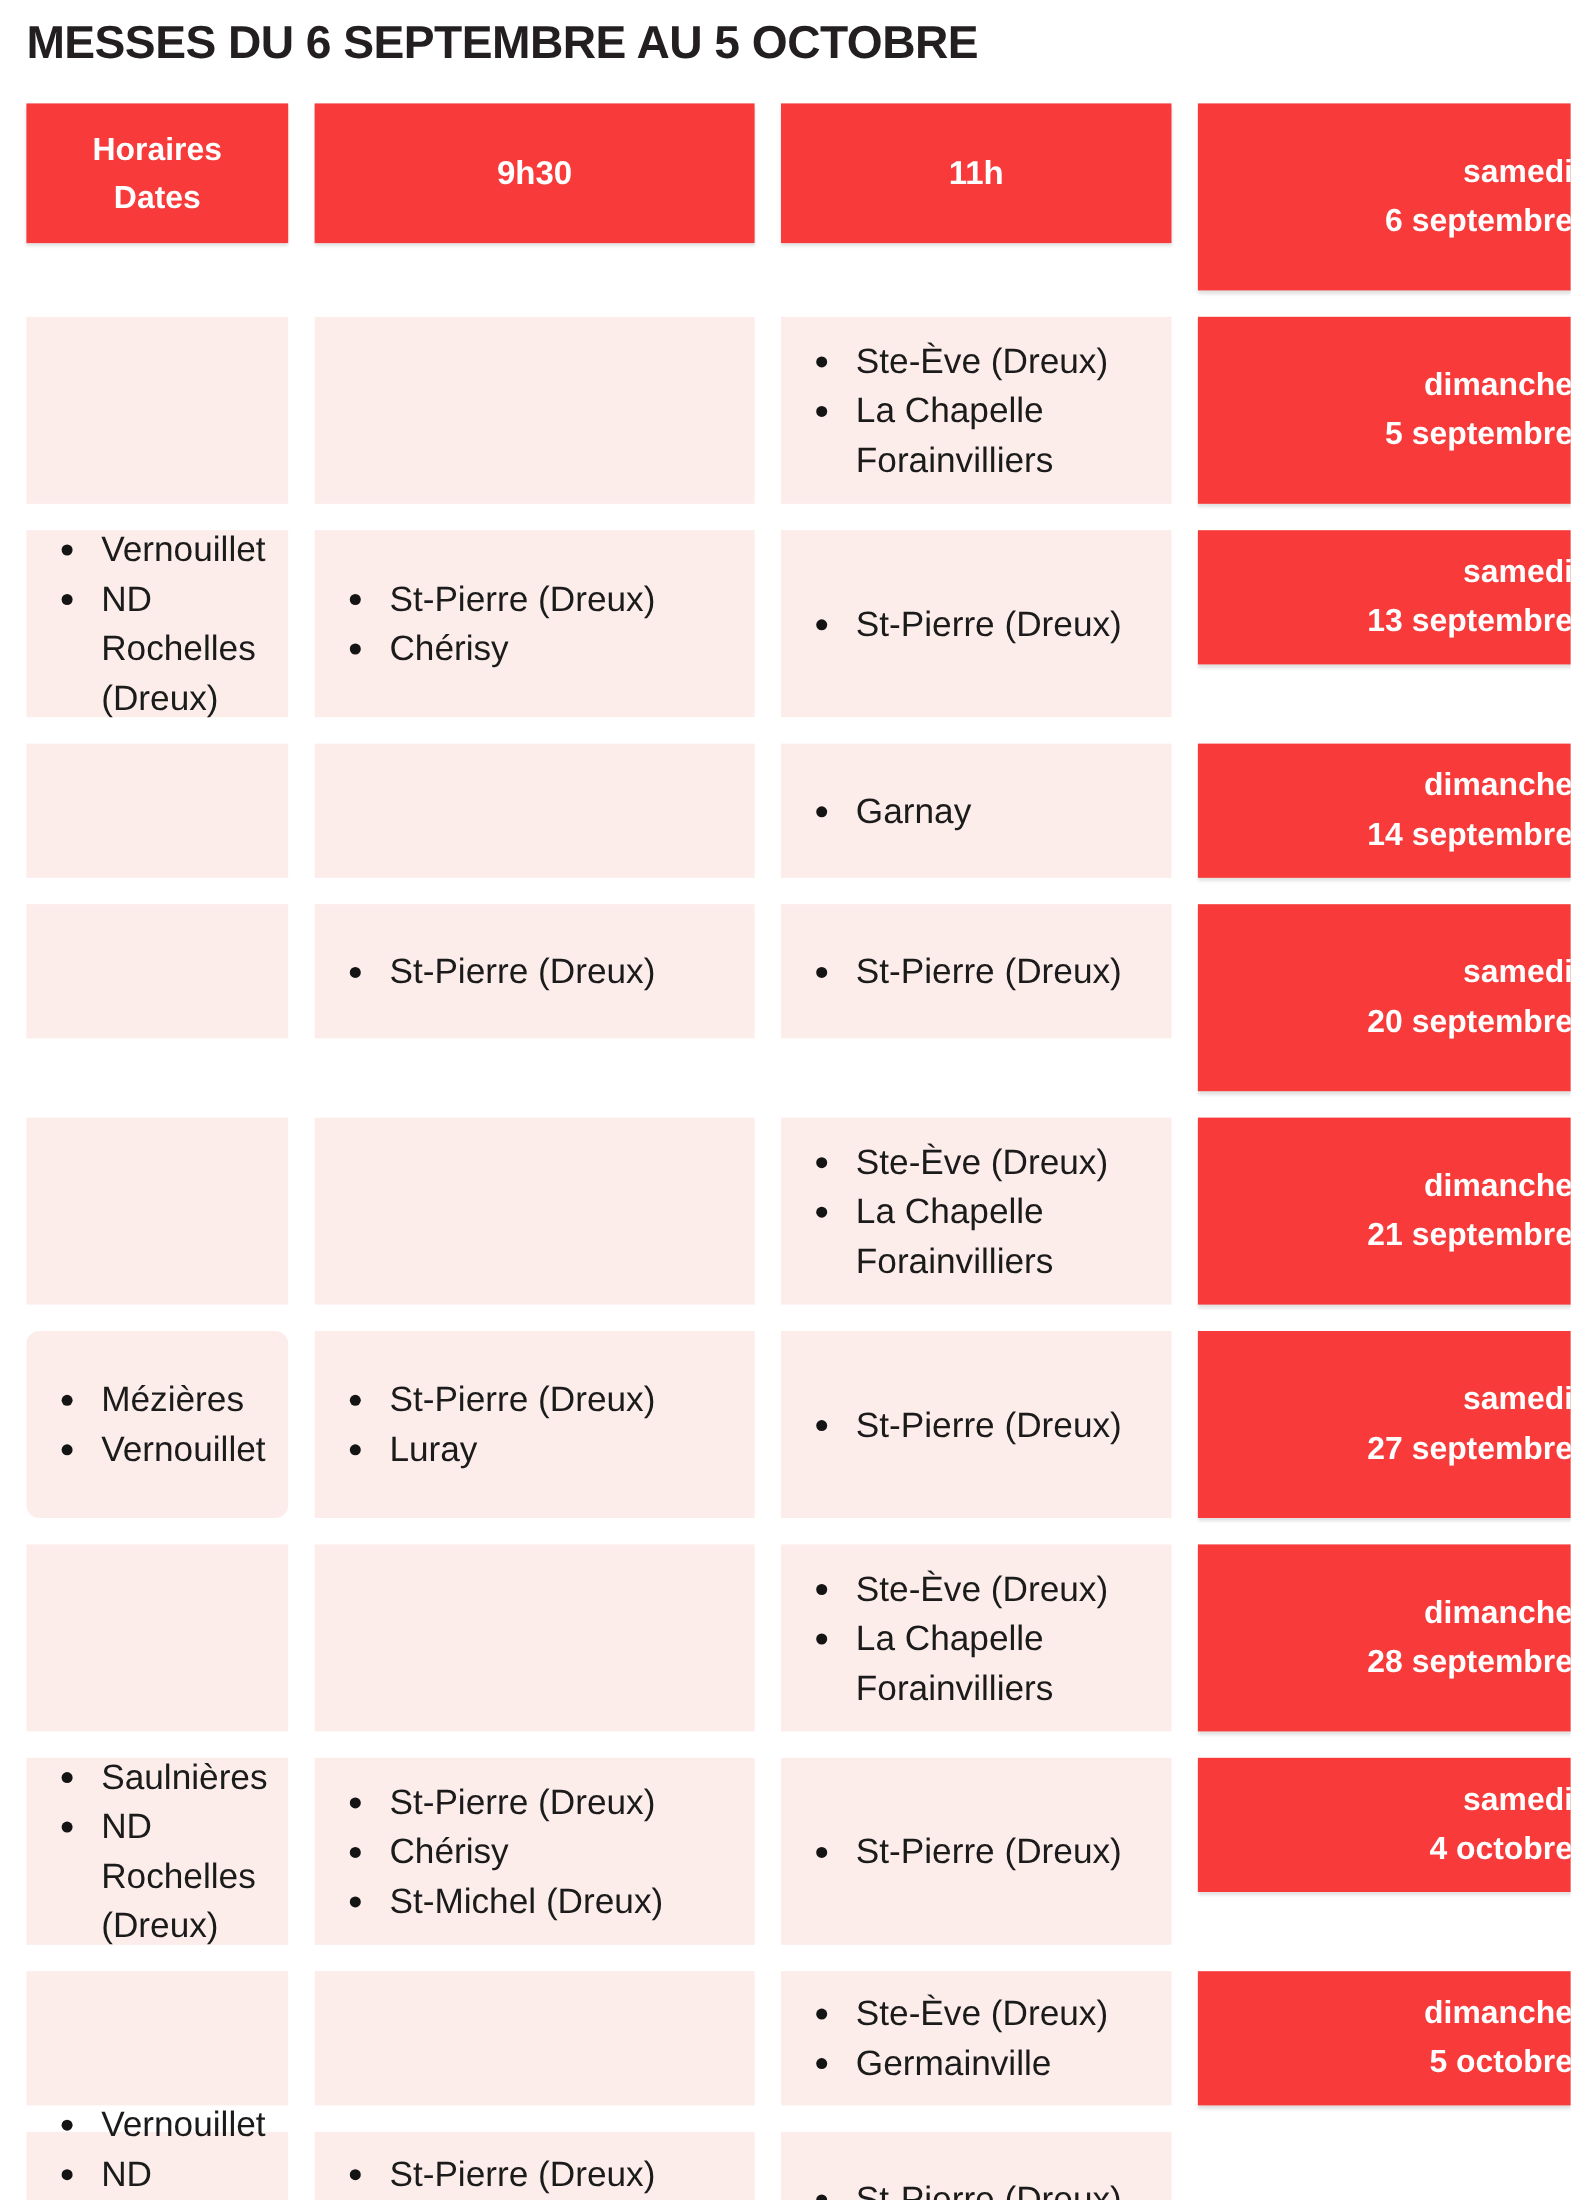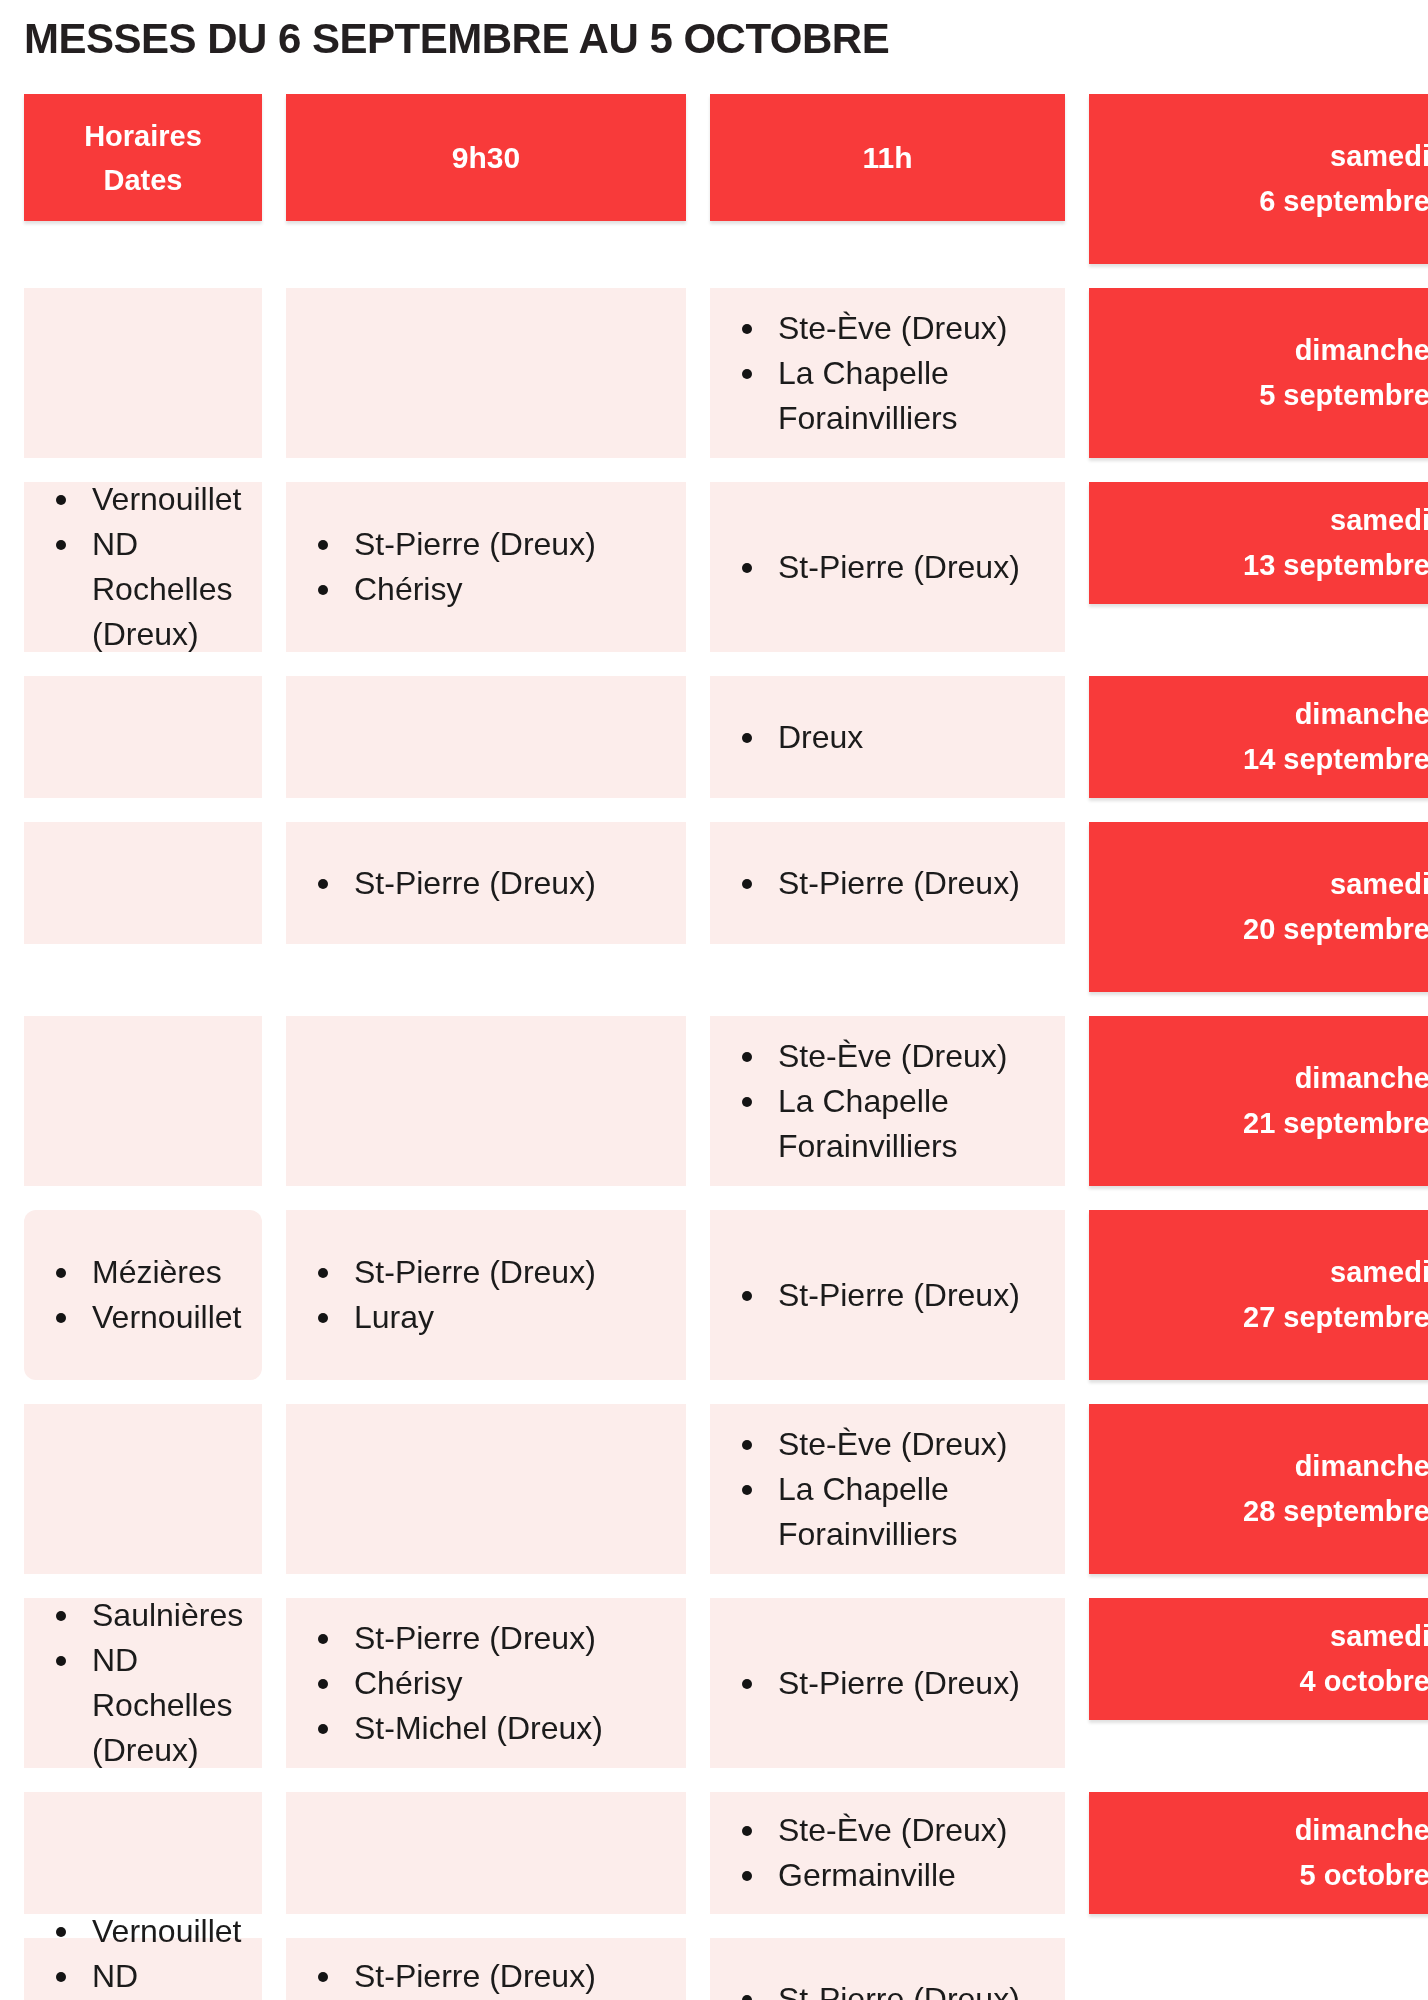--- a/index.html
+++ b/index.html
@@ -135,21 +135,21 @@
         </ul>
       </div>
       <div class="cell date" style="height: 122px;">
         <div>samedi</div>
         <div>13 septembre</div>
       </div>
       <div class="cell body" style="height: 122px;"></div>
       <div class="cell body" style="height: 122px;"></div>
       <div class="cell body" style="height: 122px;">
         <ul class="loc-list">
-          <li>Dreux</li>
+          <li>Garnay</li>
         </ul>
       </div>
       <div class="cell date" style="height: 122px;">
         <div>dimanche</div>
         <div>14 septembre</div>
       </div>
       <div class="cell body" style="height: 122px;"></div>
       <div class="cell body" style="height: 122px;">
         <ul class="loc-list">
           <li>St-Pierre (Dreux)</li>

